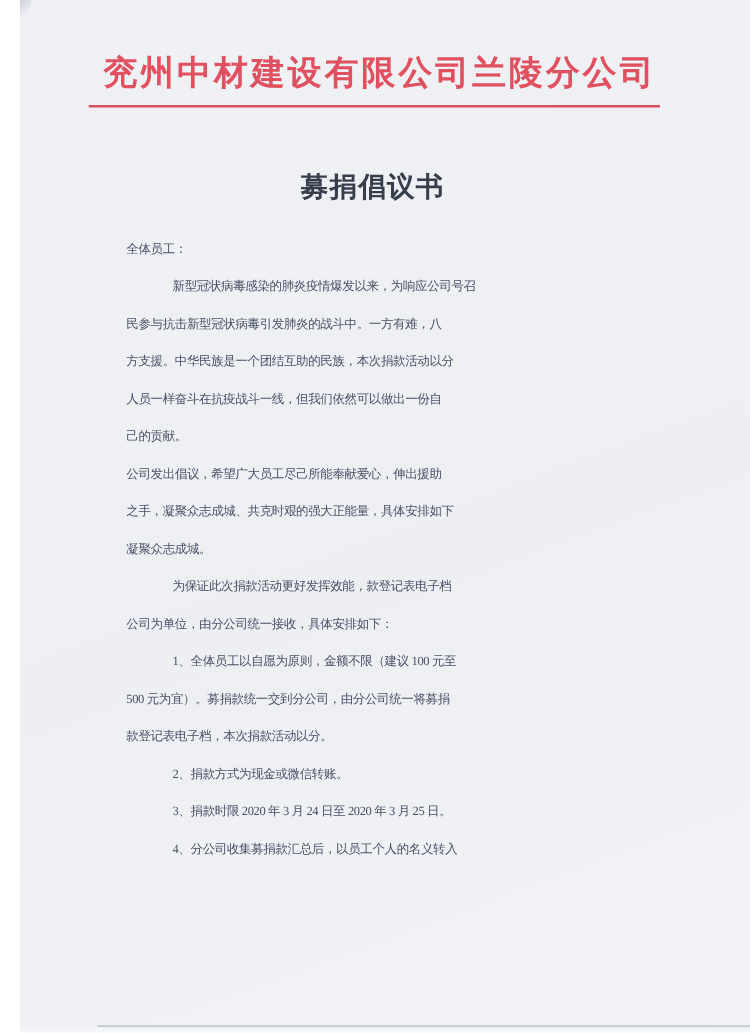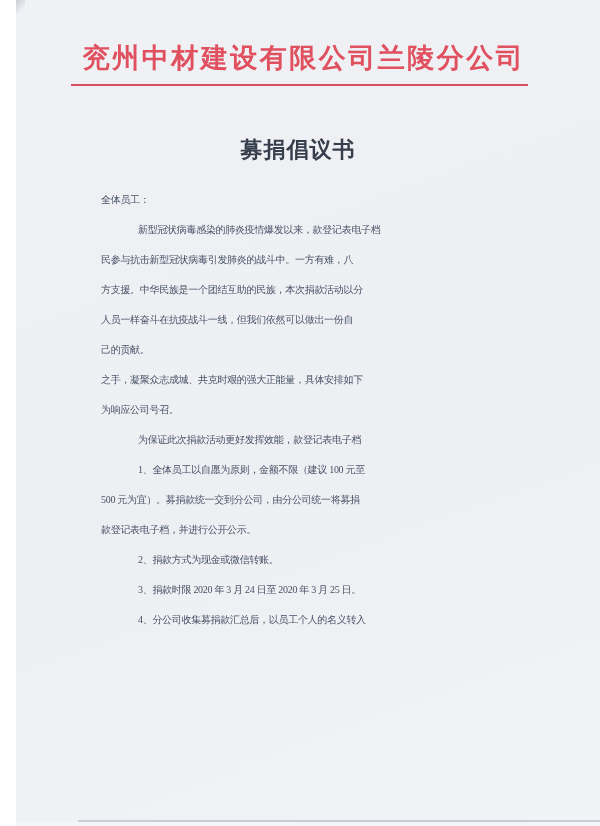--- a/index.html
+++ b/index.html
@@ -81,31 +81,33 @@
   <div class="corner-shadow"></div>
 
   <div class="company-header">兖州中材建设有限公司兰陵分公司</div>
 
   <div class="header-divider"></div>
 
   <div class="doc-title">募捐倡议书</div>
 
   <div class="body-text">
     <div class="line">全体员工：</div>
-    <div class="line indent">新型冠状病毒感染的肺炎疫情爆发以来，款登记表电子档</div>
+    <div class="line indent">新型冠状病毒感染的肺炎疫情爆发以来，为响应公司号召</div>
     <div class="line">民参与抗击新型冠状病毒引发肺炎的战斗中。一方有难，八</div>
     <div class="line">方支援。中华民族是一个团结互助的民族，本次捐款活动以分</div>
     <div class="line">人员一样奋斗在抗疫战斗一线，但我们依然可以做出一份自</div>
     <div class="line">己的贡献。</div>
+    <div class="line">公司发出倡议，希望广大员工尽己所能奉献爱心，伸出援助</div>
     <div class="line">之手，凝聚众志成城、共克时艰的强大正能量，具体安排如下</div>
-    <div class="line">为响应公司号召。</div>
+    <div class="line">凝聚众志成城。</div>
     <div class="line indent">为保证此次捐款活动更好发挥效能，款登记表电子档</div>
+    <div class="line">公司为单位，由分公司统一接收，具体安排如下：</div>
     <div class="line indent">1、全体员工以自愿为原则，金额不限（建议 100 元至</div>
     <div class="line">500 元为宜）。募捐款统一交到分公司，由分公司统一将募捐</div>
-    <div class="line">款登记表电子档，并进行公开公示。</div>
+    <div class="line">款登记表电子档，本次捐款活动以分。</div>
     <div class="line indent">2、捐款方式为现金或微信转账。</div>
     <div class="line indent">3、捐款时限 2020 年 3 月 24 日至 2020 年 3 月 25 日。</div>
     <div class="line indent">4、分公司收集募捐款汇总后，以员工个人的名义转入</div>
   </div>
 
   <div class="page-edge-line"></div>
   <div class="below-edge"></div>
   <div class="right-strip"></div>
 
 </div>

